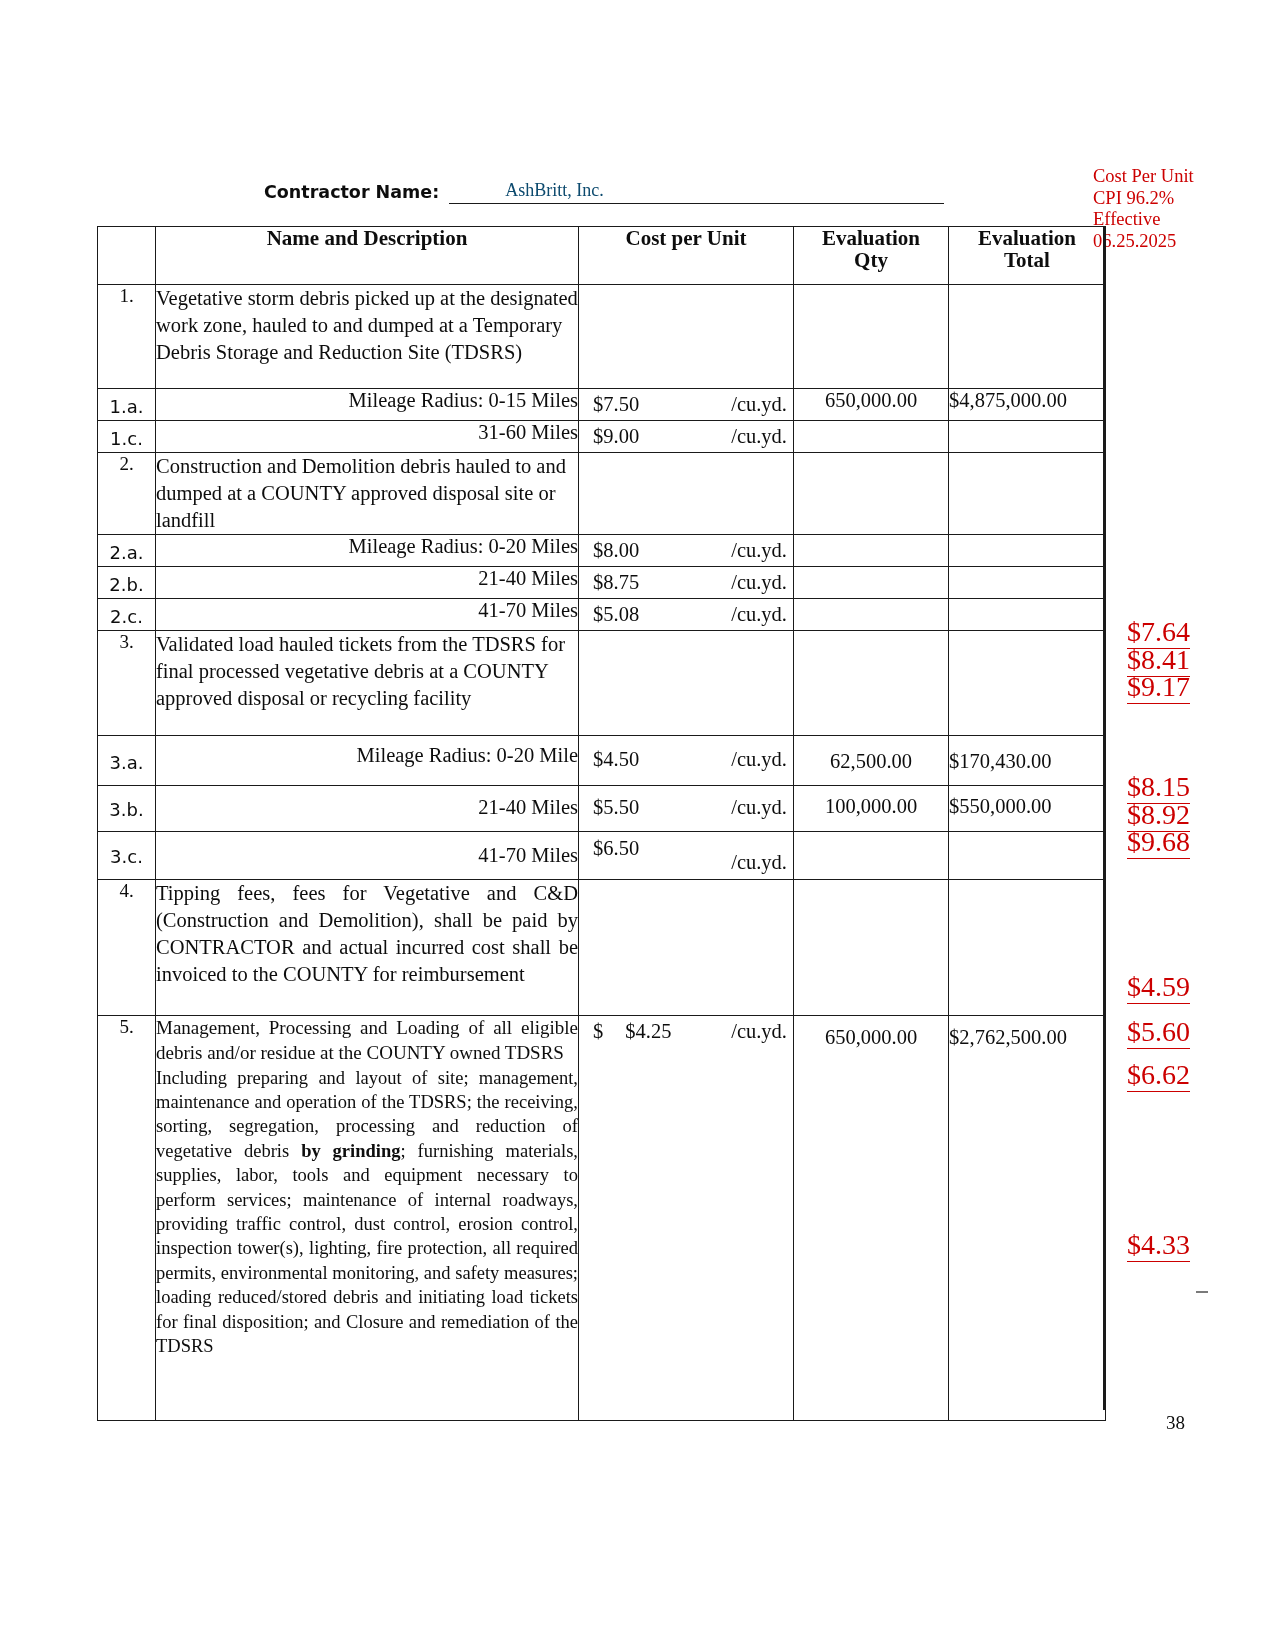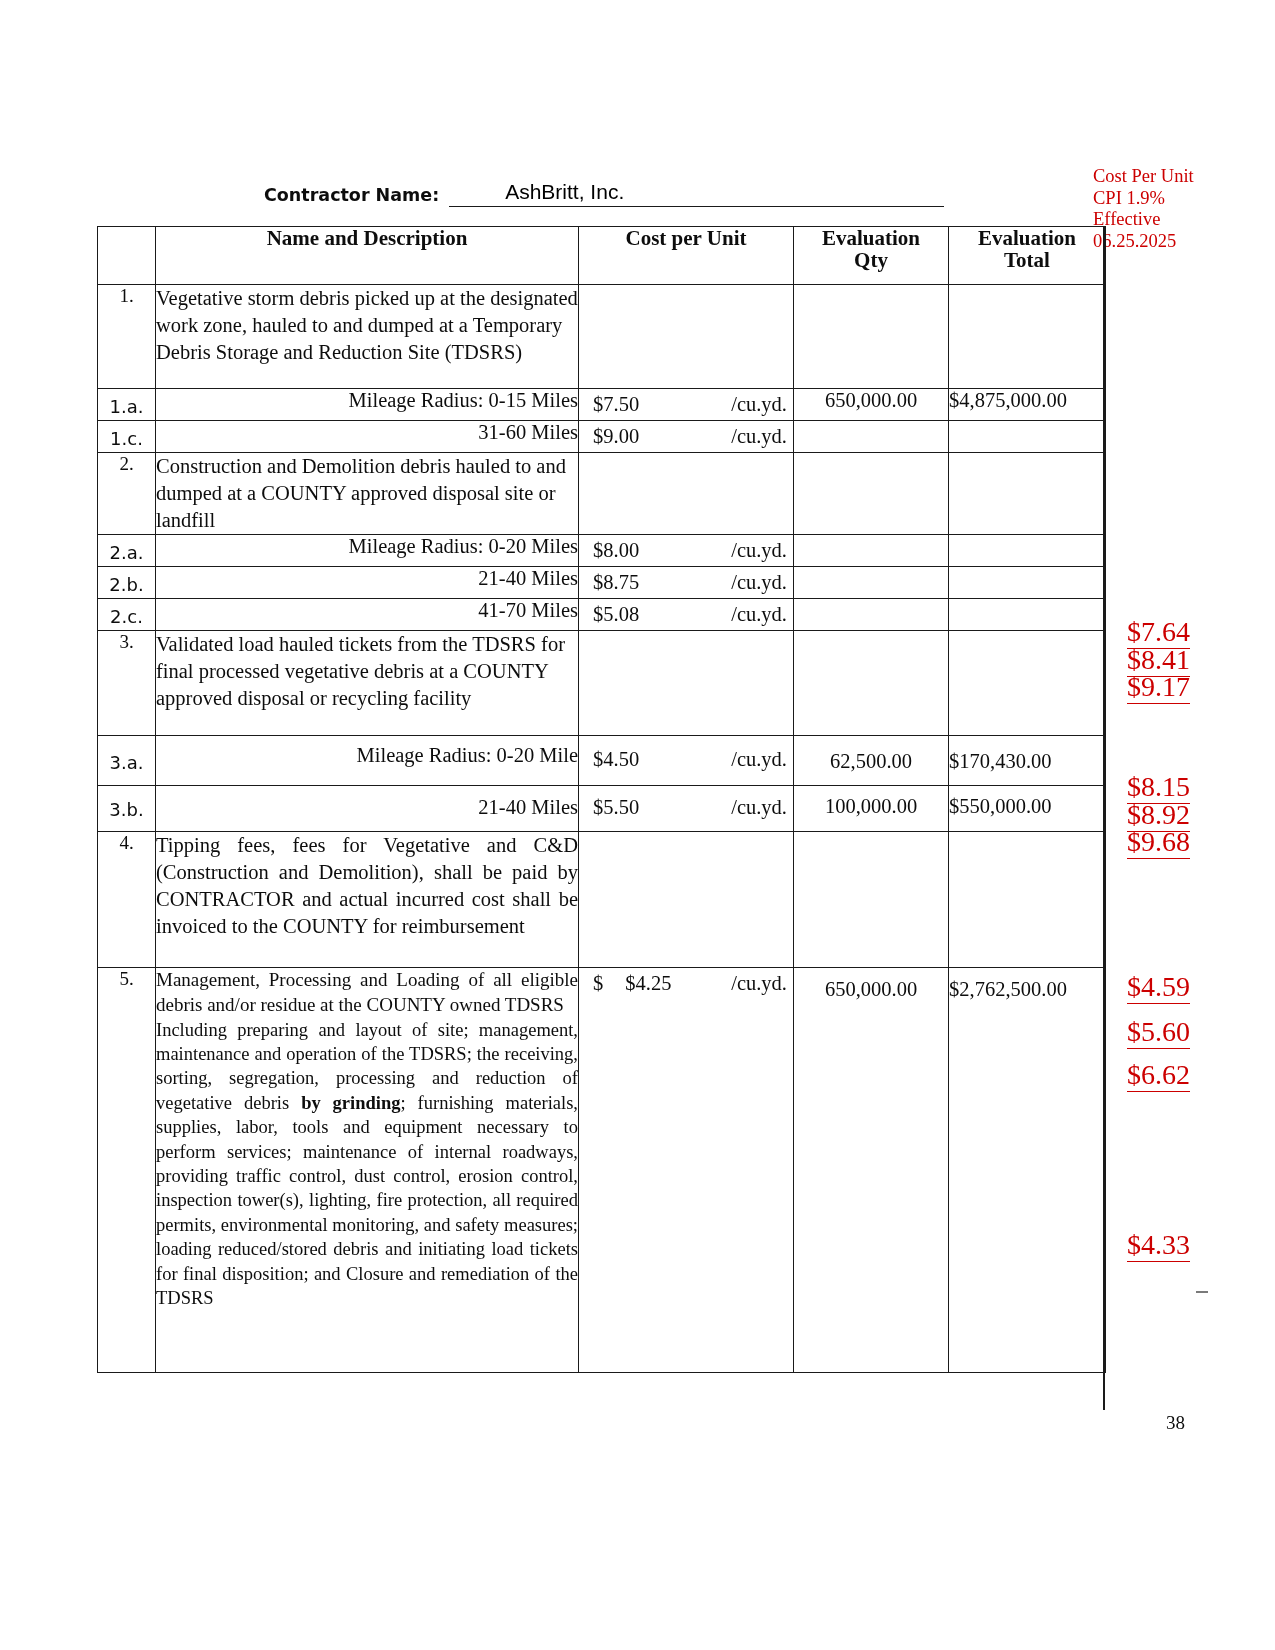--- a/index.html
+++ b/index.html
@@ -52,23 +52,23 @@
     padding-bottom: 2px;
   }
   .contractor-value-wrap {
     flex: 1;
     border-bottom: 1.6px solid #1a1a1a;
     margin-left: 10px;
     padding-left: 56px;
     padding-bottom: 2px;
   }
   .contractor-value {
-    font-family: Liberation Sans, sans-serif;
-    font-size: 21px;
-    color: #000000;
+    font-family: Liberation Serif, serif;
+    font-size: 18px;
+    color: #0c4a6e;
   }
 
   
   .red-note {
     position: absolute;
     top: 166px;
     left: 1093px;
     width: 182px;
     color: #cc0000;
     font-family: "Liberation Serif", serif;
@@ -215,21 +215,21 @@
 
   <div class="contractor-row">
     <div class="contractor-label">Contractor Name:</div>
     <div class="contractor-value-wrap">
       <span class="contractor-value">AshBritt, Inc.</span>
     </div>
   </div>
 
   <div class="red-note">
     <div>Cost Per Unit</div>
-    <div>CPI 1.9%</div>
+    <div>CPI 96.2%</div>
     <div>Effective</div>
     <div>06.25.2025</div>
   </div>
 
   <div class="right-rule"></div>
   <div class="artifact-dash"></div>
 
   <table class="pricing">
     <colgroup>
       <col class="c-num">
@@ -364,20 +364,32 @@
         <td>
           <div class="cost-inner" style="padding-top:10px">
             <span class="cost-val">$5.50</span>
             <span class="cost-unit">/cu.yd.</span>
           </div>
         </td>
         <td class="qty" style="padding-top:9px">100,000.00</td>
         <td class="total" style="padding-top:9px">$550,000.00</td>
       </tr>
 
+      <tr style="height:48px">
+        <td class="numcell sub" style="padding-top:14px">3.c.</td>
+        <td class="desc-right" style="padding-top:12px">41-70 Miles</td>
+        <td>
+          <div class="cost-inner" style="padding-top:5px">
+            <span class="cost-val">$6.50</span>
+            <span class="cost-unit" style="padding-top:14px">/cu.yd.</span>
+          </div>
+        </td>
+        <td class="qty"></td>
+        <td class="total"></td>
+      </tr>
 
       <tr>
         <td class="numcell">4.</td>
         <td class="desc" style="height:136px">Tipping fees, fees for Vegetative and C&amp;D (Construction and  Demolition),  shall  be paid  by  CONTRACTOR  and  actual incurred cost shall be invoiced to the COUNTY for  reimbursement</td>
         <td></td>
         <td></td>
         <td></td>
       </tr>
 
       <tr class="tall-5">

